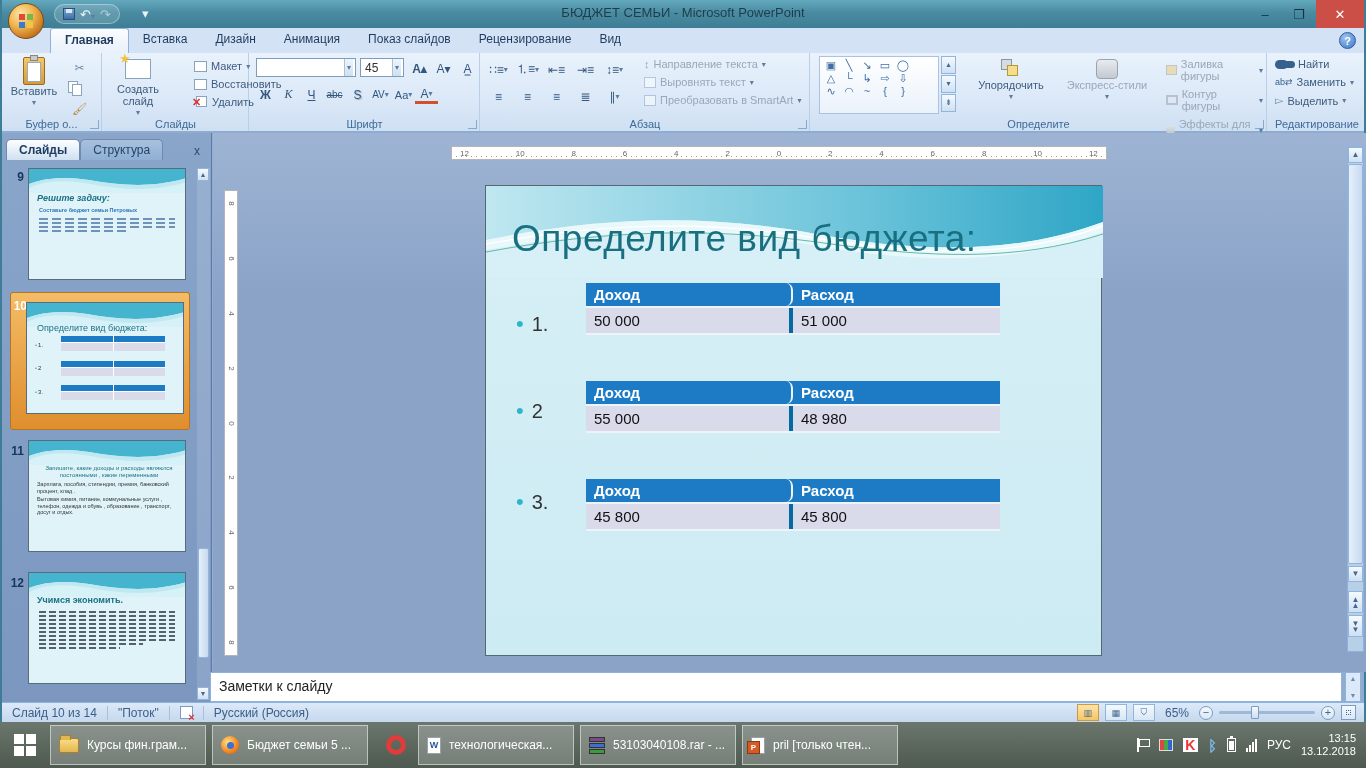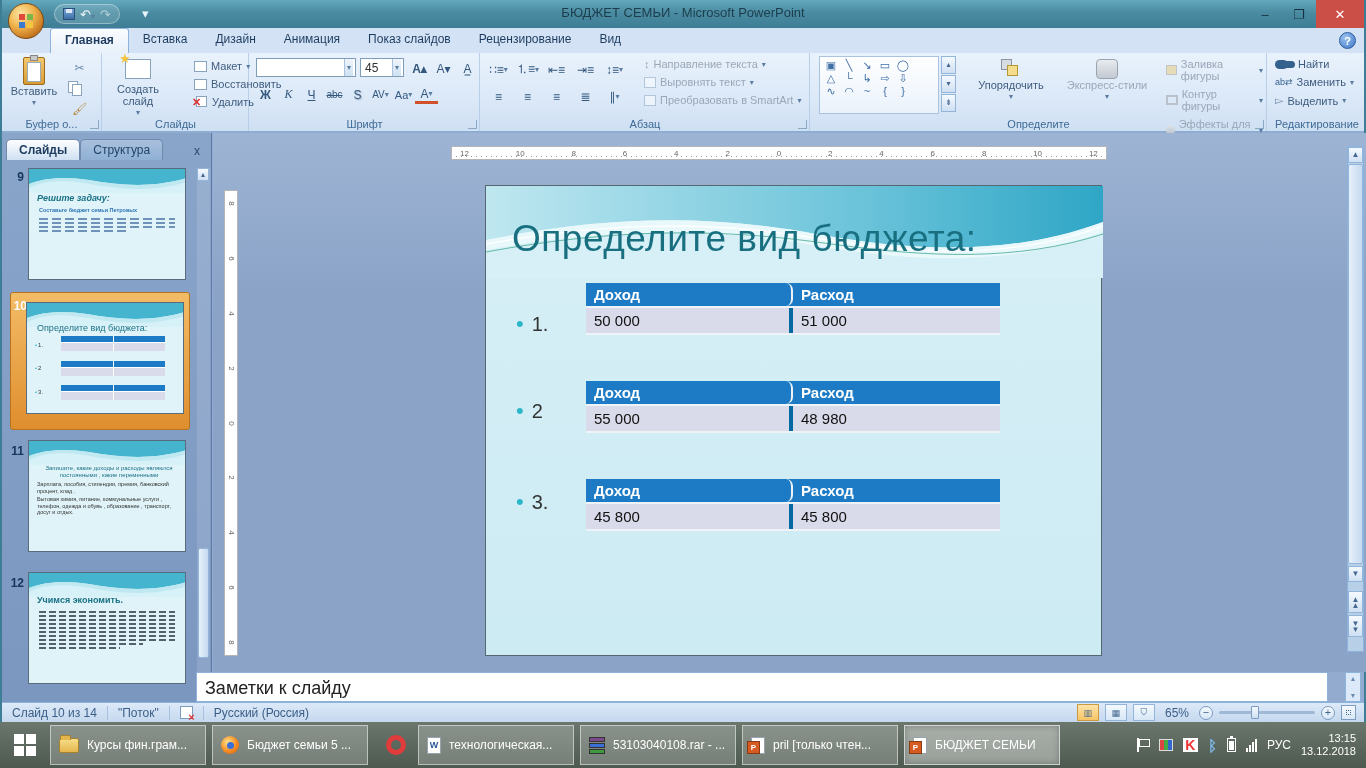--- a/index.html
+++ b/index.html
@@ -119,22 +119,22 @@
   .bullet-item:before { content:"•"; color:#2bb6c9; font-size:22px; margin-right:8px; }
   .vscroll { position:absolute; right:2px; top:13px; width:17px; height:506px; background:#b8cfe8; border:1px solid #8db3dc; }
   .sbtn { width:15px; height:16px; background:linear-gradient(#f4f9fe,#cfe0f3); border:1px solid #93b5da;
     color:#44688f; font-size:8px; display:flex; align-items:center; justify-content:center; line-height:1; }
   .vthumb { position:absolute; left:0; top:17px; width:15px; height:400px;
     background:linear-gradient(90deg,#e6f0fa,#c6daf0); border:1px solid #93b5da; border-radius:2px; }
   .dbl { flex-direction:column; gap:0; }
   .dbl span { display:block; height:6px; }
 
   
-  #notes { position:absolute; left:194px; top:672px; width:1132px; height:30px; background:#fff;
-    border:1px solid #8db3dc; font-size:18px; color:#222; padding:5px 8px; }
+  #notes { position:absolute; left:208px; top:672px; width:1132px; height:30px; background:#fff;
+    border:1px solid #8db3dc; font-size:14px; color:#222; padding:5px 8px; }
   #notes-scroll { position:absolute; left:1343px; top:672px; width:16px; height:30px; background:#dce9f8;
     border:1px solid #8db3dc; display:flex; flex-direction:column; justify-content:space-between;
     align-items:center; font-size:7px; color:#6c8cb4; padding:2px 0; }
 
   
   #statusbar { position:absolute; left:0; top:702px; width:100%; height:20px;
     background:linear-gradient(#dce9f8,#c5d8ee); border-top:1px solid #8db3dc;
     display:flex; align-items:center; font-size:12px; color:#3b5e87; }
   .st-item { padding:0 10px; border-right:1px solid #a8c0dc; height:14px; display:flex; align-items:center; gap:6px; }
   .spell-ic { width:13px; height:13px; background:#fff; border:1px solid #7d9cc0; position:relative; }
@@ -682,24 +682,20 @@
       <i style="background:#7a4a8a;"></i>
         <i style="background:#3a6fd8;"></i>
         <i style="background:#3f9a3f;"></i>
     </span>
     <span>53103040108.rar - ...</span>
   </div>
   <div class="task-btn">
     <span class="tb-ic page-ic pp-badge"></span>
     <span>pril [только чтен...</span>
   </div>
-  <div class="task-btn active">
-    <span class="tb-ic page-ic pp-badge"></span>
-    <span>БЮДЖЕТ СЕМЬИ</span>
-  </div>
 
   <div id="tray">
     <span class="flag-ic"></span>
     <span class="colors-ic">
       <i style="background:#d44;"></i>
         <i style="background:#4a4;"></i>
         <i style="background:#36c;"></i>
     </span>
     <span class="kasp-ic">K</span>
     <span style="color:#7db8e8;font-size:15px;font-weight:bold;">ᛒ</span>

